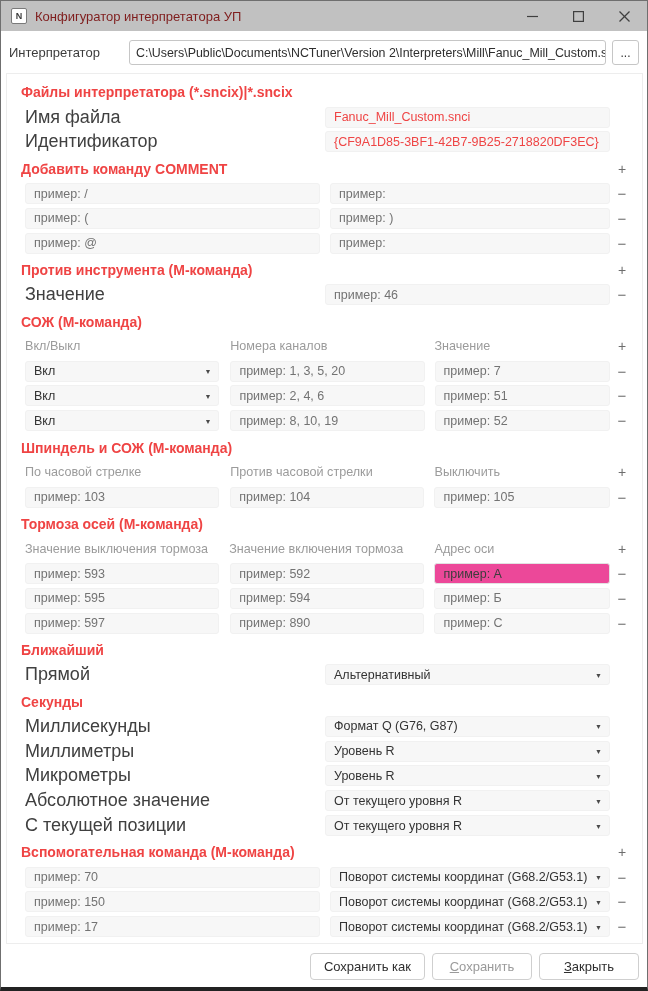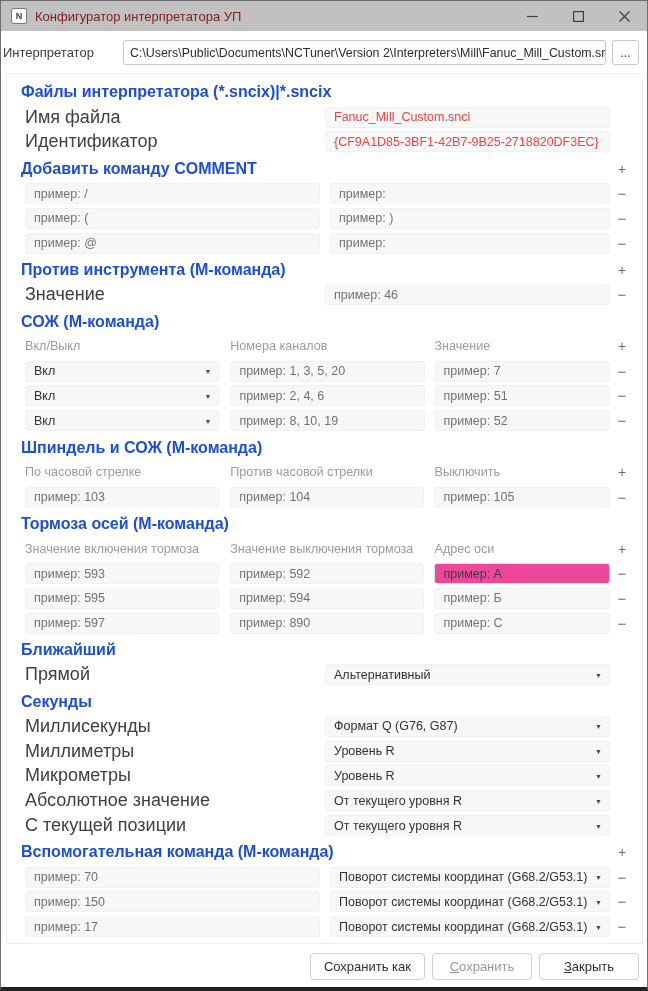--- a/index.html
+++ b/index.html
@@ -9,30 +9,30 @@
     border:1px solid #6f6f6f; border-bottom:4px solid #222; overflow:hidden;
   }
   
   .titlebar { height:30px; background:#c1c1c1; display:flex; align-items:center; padding-left:10px; }
   .app-icon { width:16px; height:16px; background:#fff; border:1px solid #7a7a7a; border-radius:2px;
     display:flex; align-items:center; justify-content:center; font-size:9px; font-weight:bold; color:#3a3a3a; margin-right:8px; }
   .title { font-size:13px; color:#7f1d1d; }
   .win-controls { margin-left:auto; display:flex; height:100%; }
   .wc { width:46px; height:100%; display:flex; align-items:center; justify-content:center; }
   
-  .interp-row { display:flex; align-items:center; margin:9px 8px 0 2px; }
+  .interp-row { display:flex; align-items:center; margin:9px 8px 0 8px; }
   .interp-label { width:120px; font-size:13px; color:#3c3c3c; }
   .interp-input { flex:1; height:25px; border:1px solid #c6c6c6; border-radius:3px; background:#fff;
     font-size:12.4px; color:#2e2e2e; padding:0 6px; display:flex; align-items:center; white-space:nowrap; overflow:hidden; }
   .browse-btn { width:27px; height:25px; margin-left:6px; border:1px solid #c6c6c6; border-radius:3px;
     background:#fff; font-size:12px; color:#333; display:flex; align-items:center; justify-content:center; }
   
   .panel { margin:8px 4px 0 5px; border:1px solid #ededed; padding:4px 0; }
   .sec { display:flex; align-items:center; height:24.8px; padding:0 10px 0 14px; margin-top:2px; }
-  .sec-title { font-weight:bold; font-size:16px; color:#1d4ed8; }
+  .sec-title { font-weight:bold; font-size:14px; color:#ef4444; }
   .row { display:flex; align-items:center; height:24.8px; padding:0 10px 0 18px; }
   .lbl { width:300px; font-size:18px; color:#404040; }
   .colhdr { font-size:12.6px; color:#9b9b9b; }
   .field { height:21px; background:#f7f7f7; border:1px solid #f1f1f1; border-radius:3px; font-size:12.5px;
     display:flex; align-items:center; padding:0 8px; overflow:hidden; white-space:nowrap; }
   .field.ph { color:#737373; }
   .field.value { color:#ef4444; }
   .field.hl { background:#ec4899; border-color:#e2e2e2; color:#3d3d3d; }
   .grow { flex:1; }
   .c2a { width:295px; margin-right:10px; }
@@ -184,22 +184,22 @@
       <div class="field ph c3a">пример: 103</div>
       <div class="field ph c3b">пример: 104</div>
       <div class="field ph c3c">пример: 105</div>
       <span class="act minus">−</span>
     </div>
 
     <div class="sec">
       <span class="sec-title">Тормоза осей (М-команда)</span>
     </div>
     <div class="row">
+      <span class="colhdr c3b">Значение выключения тормоза</span>
       <span class="colhdr c3a">Значение включения тормоза</span>
-      <span class="colhdr c3b">Значение выключения тормоза</span>
       <span class="colhdr c3c">Адрес оси</span>
       <span class="act plus">+</span>
     </div>
     <div class="row">
       <div class="field ph c3a">пример: 593</div>
       <div class="field ph c3b">пример: 592</div>
       <div class="field hl c3c">пример: А</div>
       <span class="act minus">−</span>
     </div>
     <div class="row">

